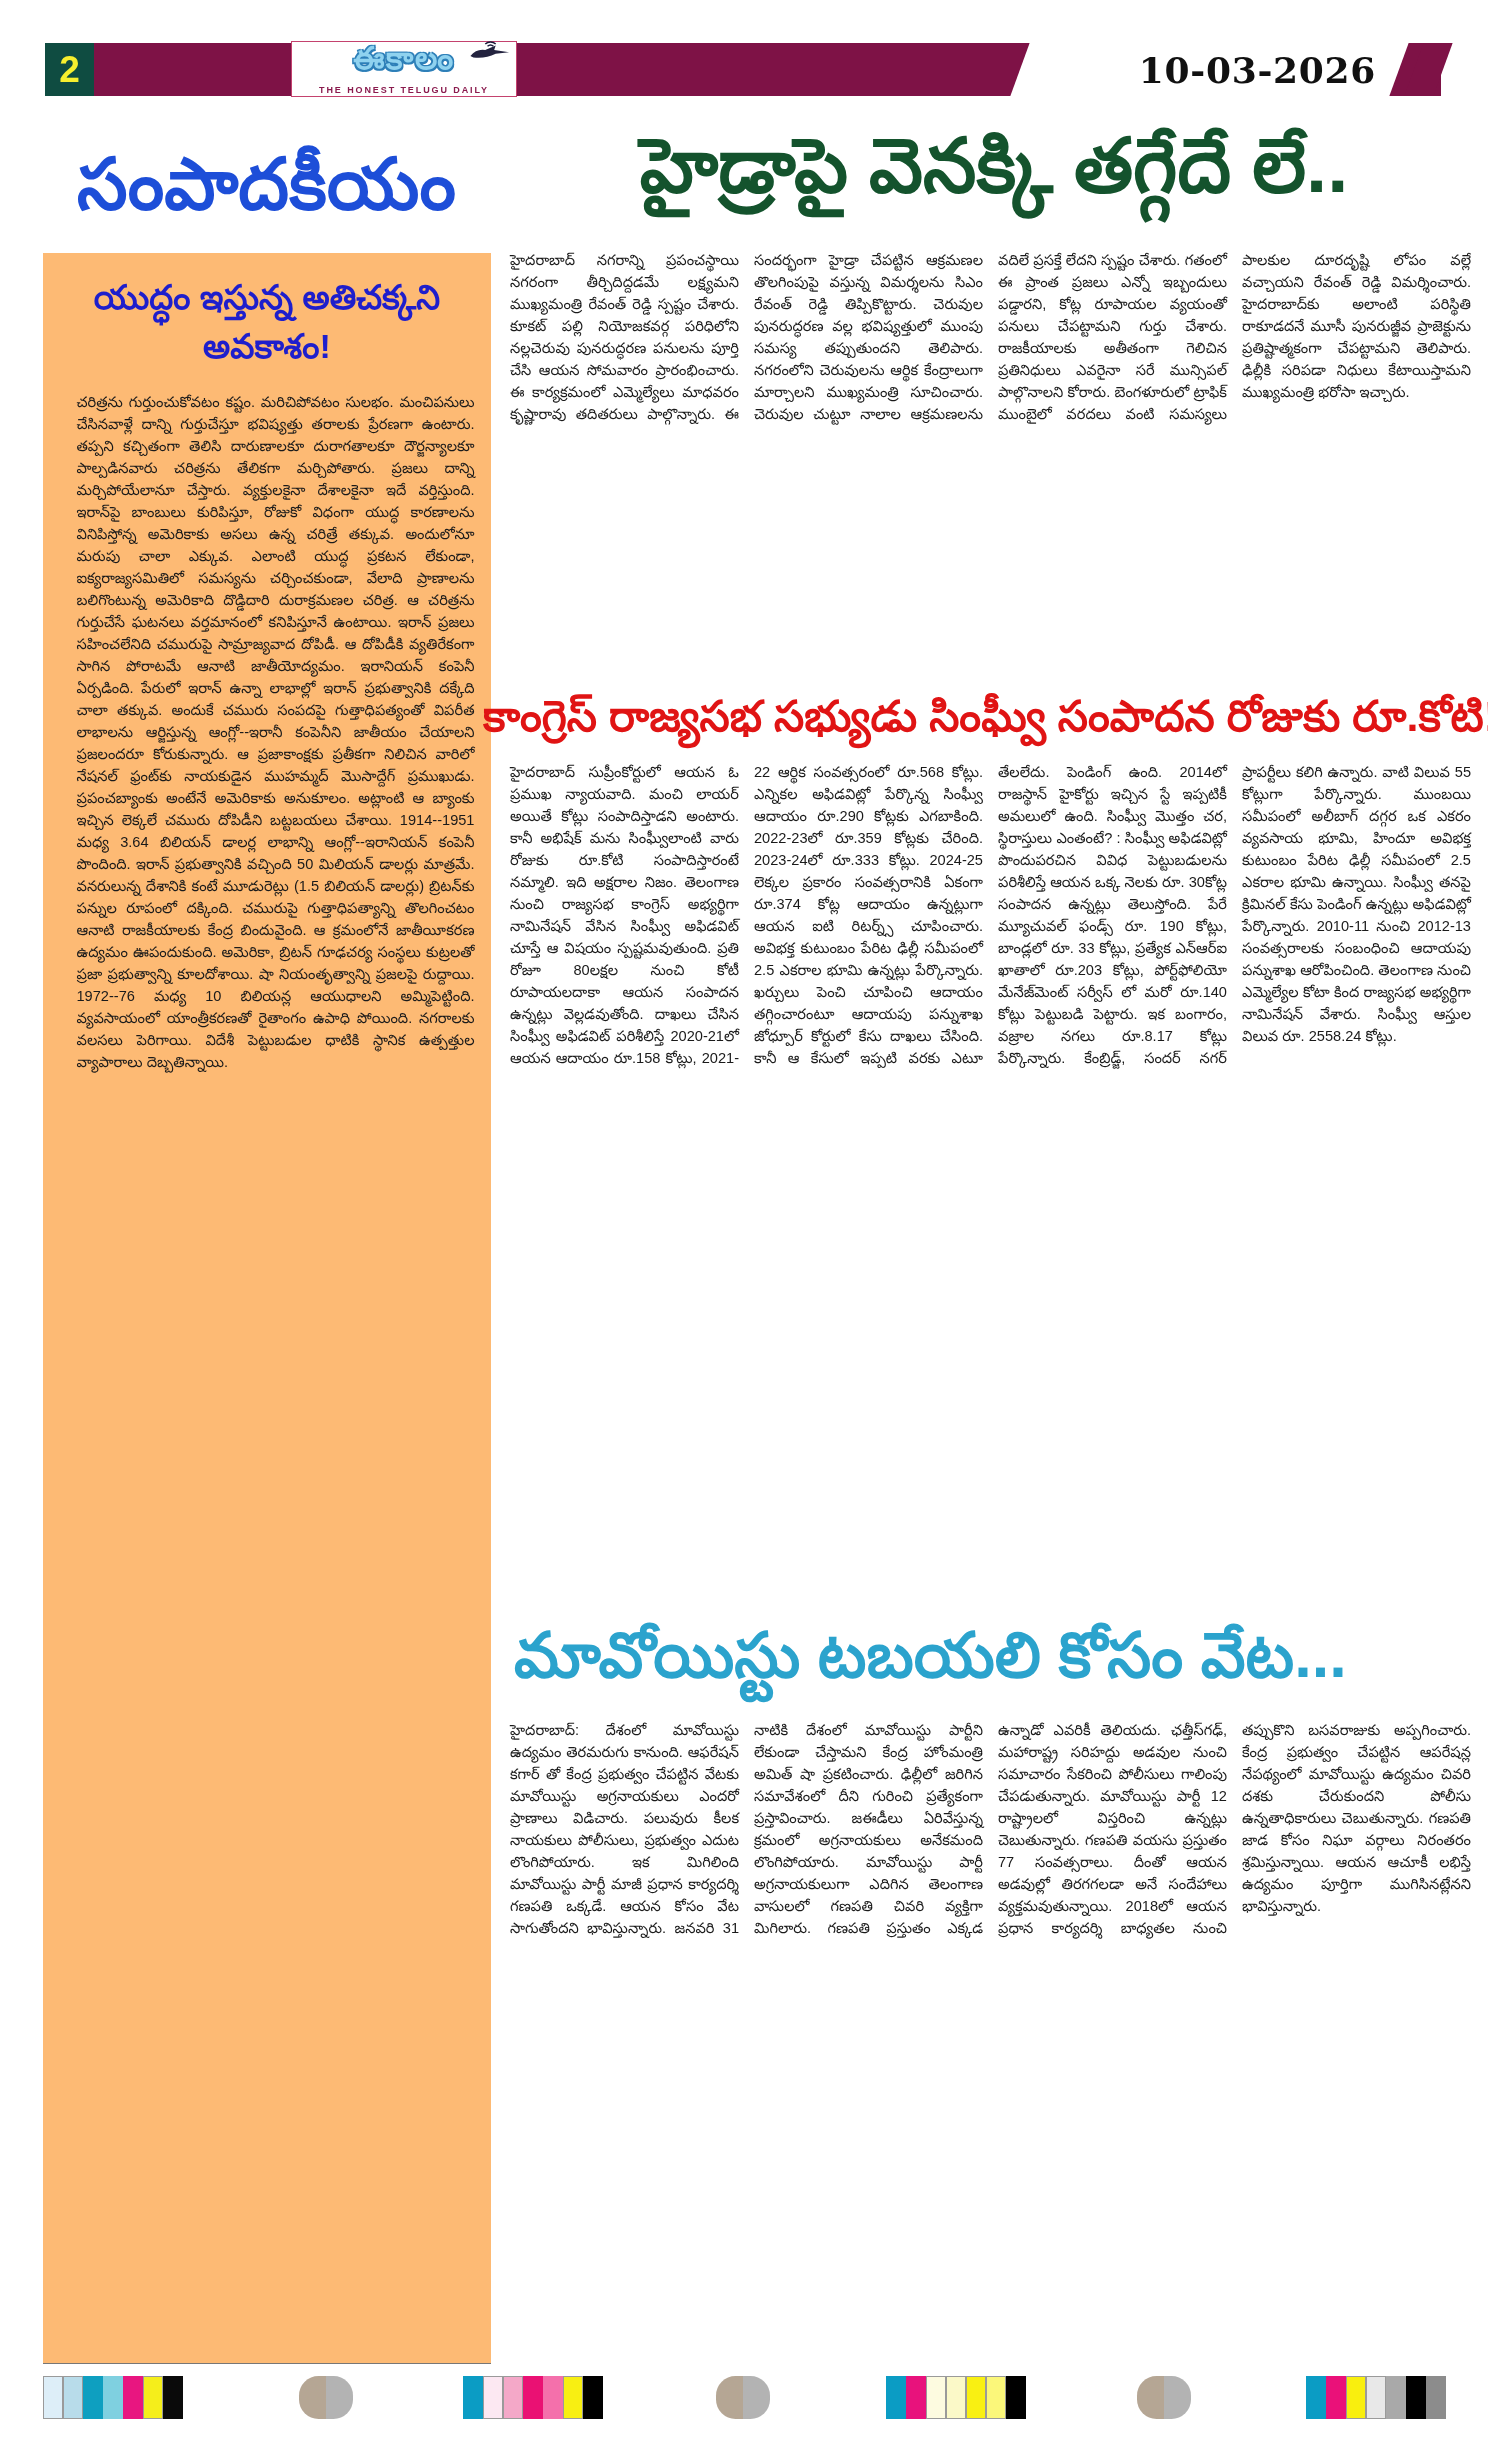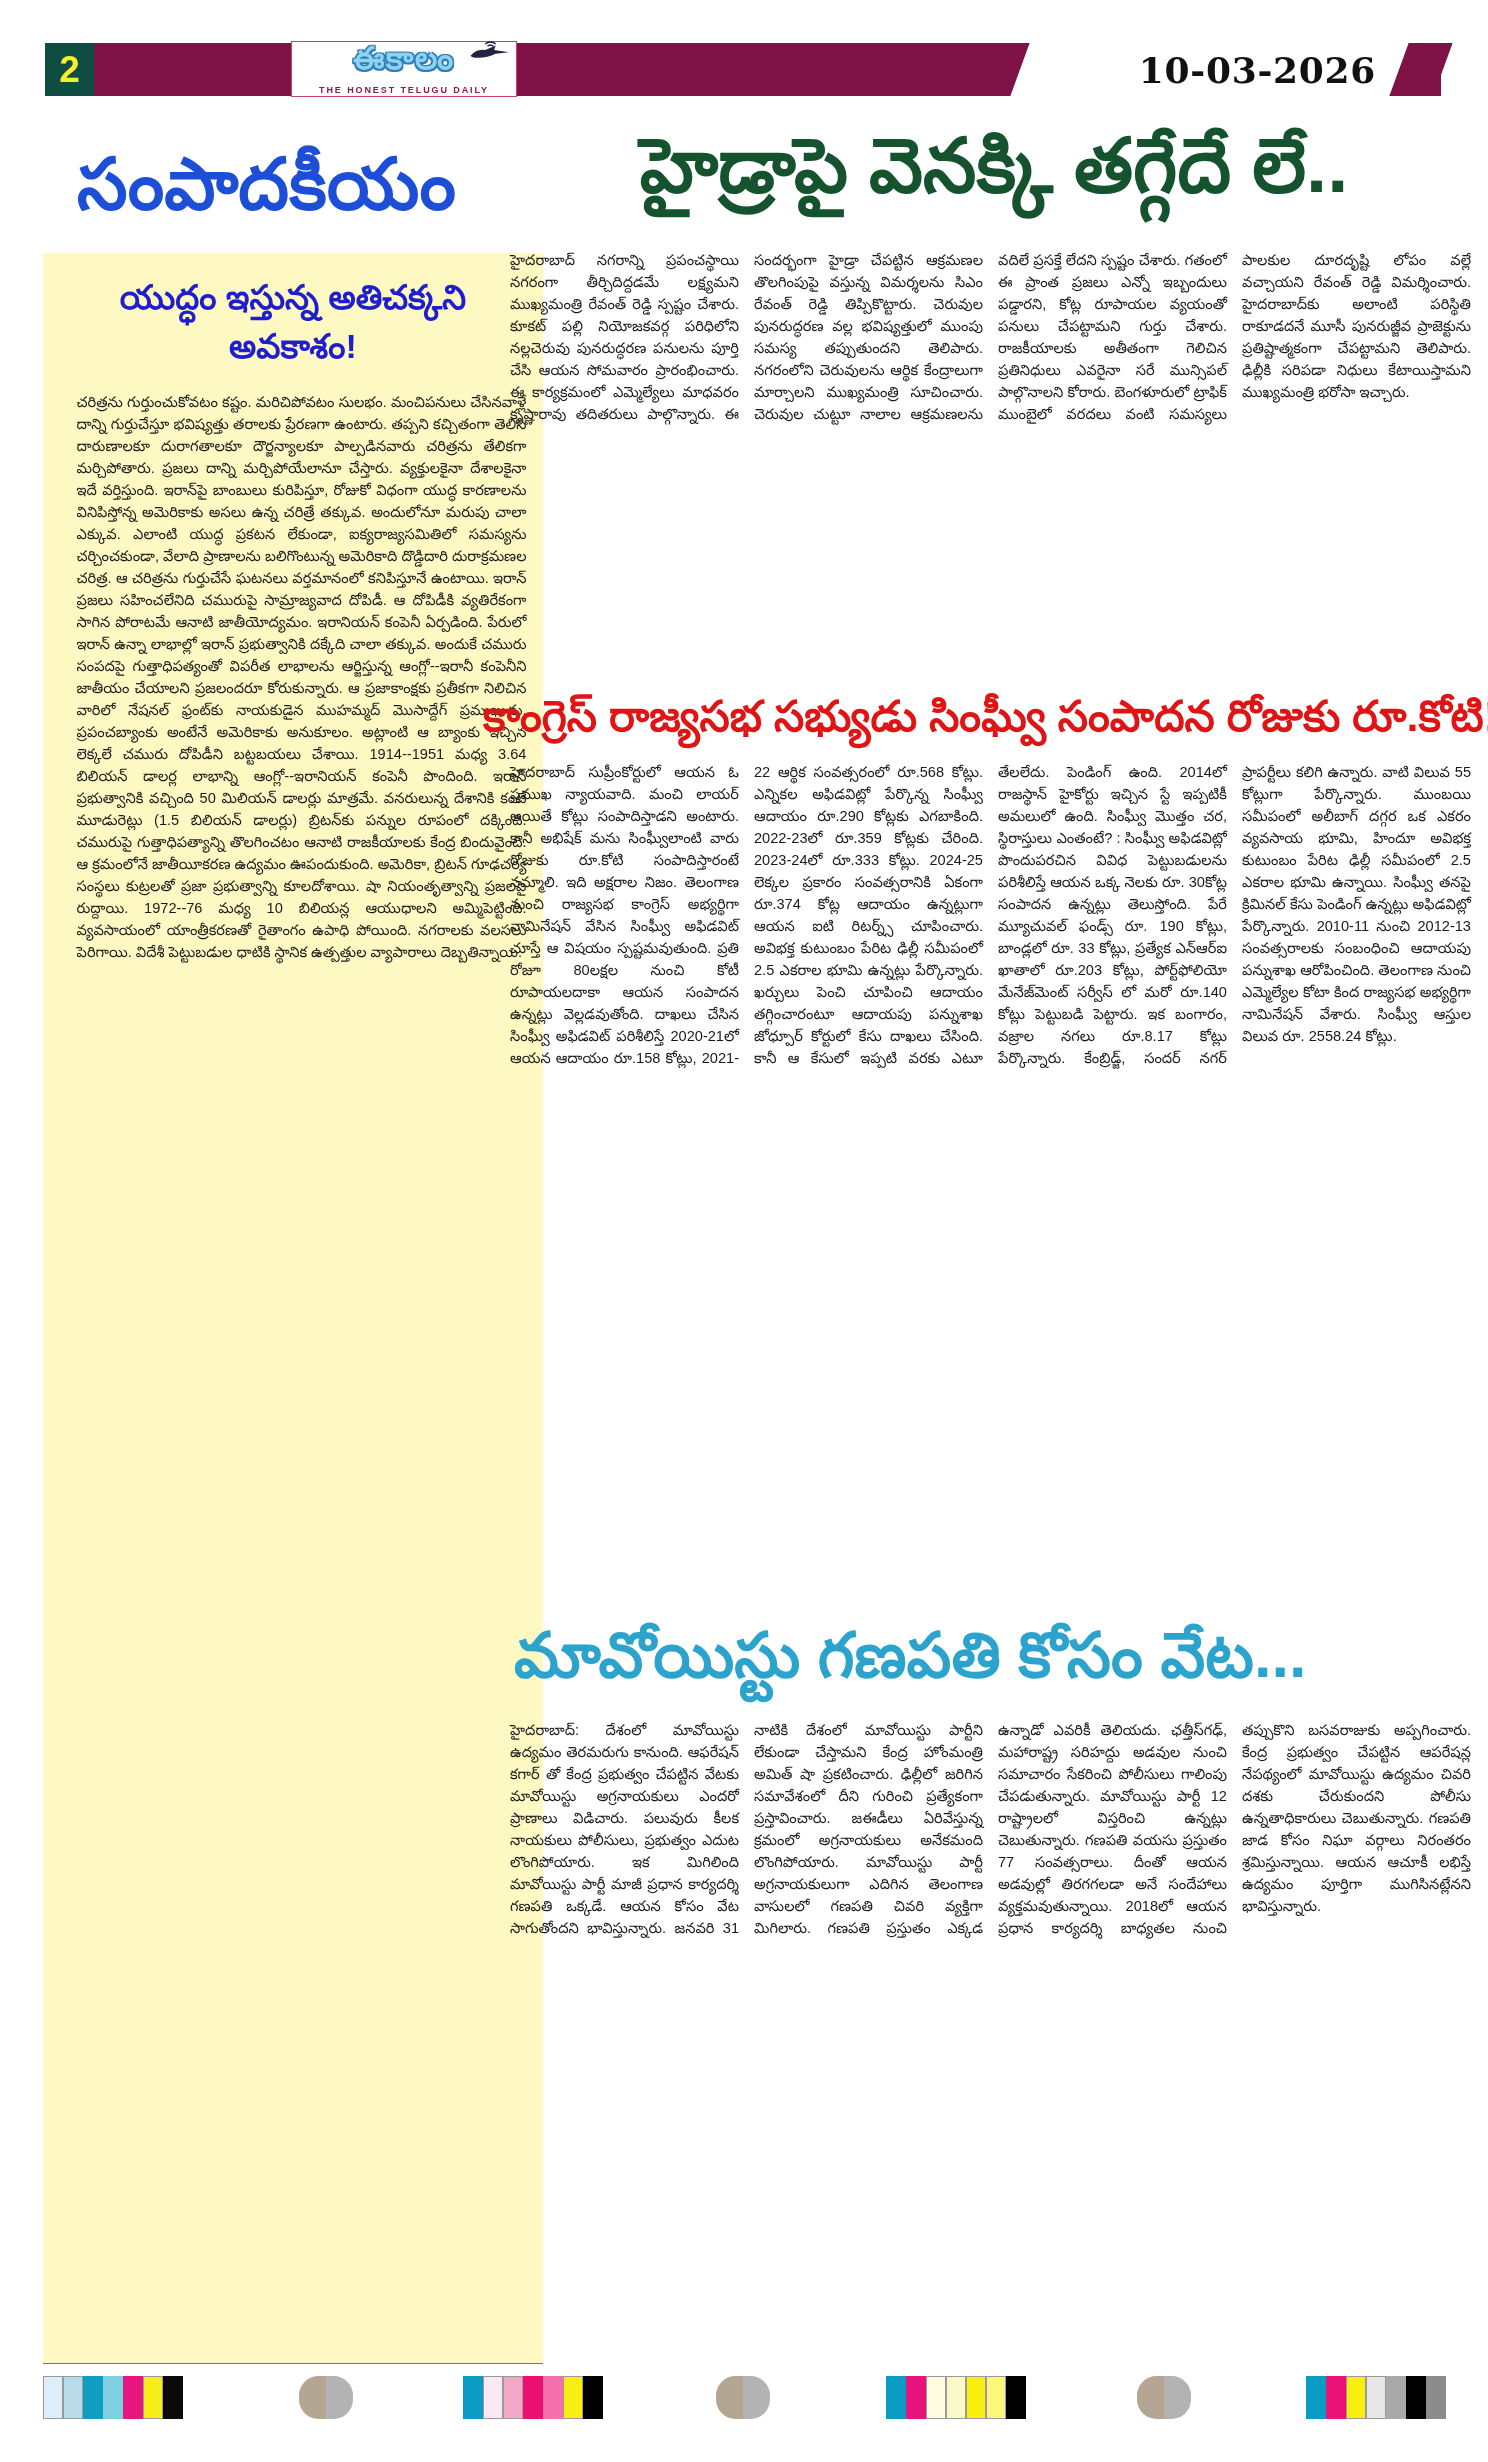--- a/index.html
+++ b/index.html
@@ -20,21 +20,21 @@
   .logo-tagline{font-size:9px;font-weight:bold;color:#8a1b4e;letter-spacing:1.9px;margin-top:11px;}
   .crow{position:absolute;right:4.5px;top:-4.5px;}
   .date-wrap{position:absolute;left:1020px;top:43px;width:379px;height:53px;background:#ffffff;
     transform:skewX(-20deg);display:flex;align-items:center;justify-content:flex-end;padding-right:22.5px;box-sizing:border-box;}
   .date-text{transform:skewX(20deg);font-size:36px;font-weight:800;color:#111;letter-spacing:0.7px;
     font-family:"DejaVu Serif", serif;}
   .date-endpiece{position:absolute;left:1414px;top:43px;width:28.5px;height:53px;background:#7e1246;transform:skewX(-20deg);}
   
   .editorial-title{position:absolute;left:51px;top:120px;width:431px;height:127px;
     font-size:72px;font-weight:800;display:flex;align-items:center;justify-content:center;line-height:1;}
-  .editorial-box{position:absolute;left:43px;top:253px;width:500px;height:2111px;background:#fef9c3;
+  .editorial-box{position:absolute;left:43px;top:253px;width:448px;height:2111px;background:#fdba74;
     border-bottom:1.5px solid #777;box-sizing:border-box;padding:19.5px 16.5px 7.5px 16.5px;}
   .editorial-head{font-size:34px;font-weight:800;text-align:center;line-height:1.45;margin-bottom:19.5px;}
   .editorial-body{font-size:14.6px;line-height:22px;text-align:justify;white-space:pre-line;margin-left:17px;}
   
   .art-head-1{position:absolute;left:514px;top:111px;width:960px;height:109px;
     font-size:76px;font-weight:800;line-height:1.2;display:flex;align-items:center;justify-content:center;white-space:nowrap;}
   .art-body{position:absolute;column-gap:15px;font-size:14.6px;line-height:22px;text-align:justify;}
   .art-body-1{left:510px;top:225px;width:961px;height:454px;column-count:4;margin-top:24px;}
   .art-head-2{position:absolute;left:510px;top:691px;width:961px;height:61px;
     font-size:43px;font-weight:800;display:flex;align-items:center;justify-content:center;white-space:nowrap;}
@@ -82,21 +82,21 @@
   <div class="editorial-head" style="color: rgb(30, 30, 204);">యుద్ధం ఇస్తున్న అతిచక్కని అవకాశం!</div>
   <div class="editorial-body">చరిత్రను గుర్తుంచుకోవటం కష్టం. మరిచిపోవటం సులభం. మంచిపనులు చేసినవాళ్లే దాన్ని గుర్తుచేస్తూ భవిష్యత్తు తరాలకు ప్రేరణగా ఉంటారు. తప్పని కచ్చితంగా తెలిసి దారుణాలకూ దురాగతాలకూ దౌర్జన్యాలకూ పాల్పడినవారు చరిత్రను తేలికగా మర్చిపోతారు. ప్రజలు దాన్ని మర్చిపోయేలానూ చేస్తారు. వ్యక్తులకైనా దేశాలకైనా ఇదే వర్తిస్తుంది. ఇరాన్‌పై బాంబులు కురిపిస్తూ, రోజుకో విధంగా యుద్ధ కారణాలను వినిపిస్తోన్న అమెరికాకు అసలు ఉన్న చరిత్రే తక్కువ. అందులోనూ మరుపు చాలా ఎక్కువ. ఎలాంటి యుద్ధ ప్రకటన లేకుండా, ఐక్యరాజ్యసమితిలో సమస్యను చర్చించకుండా, వేలాది ప్రాణాలను బలిగొంటున్న అమెరికాది దొడ్డిదారి దురాక్రమణల చరిత్ర. ఆ చరిత్రను గుర్తుచేసే ఘటనలు వర్తమానంలో కనిపిస్తూనే ఉంటాయి. ఇరాన్ ప్రజలు సహించలేనిది చమురుపై సామ్రాజ్యవాద దోపిడీ. ఆ దోపిడీకి వ్యతిరేకంగా సాగిన పోరాటమే ఆనాటి జాతీయోద్యమం. ఇరానియన్ కంపెనీ ఏర్పడింది. పేరులో ఇరాన్ ఉన్నా లాభాల్లో ఇరాన్ ప్రభుత్వానికి దక్కేది చాలా తక్కువ. అందుకే చమురు సంపదపై గుత్తాధిపత్యంతో విపరీత లాభాలను ఆర్జిస్తున్న ఆంగ్లో--ఇరానీ కంపెనీని జాతీయం చేయాలని ప్రజలందరూ కోరుకున్నారు. ఆ ప్రజాకాంక్షకు ప్రతీకగా నిలిచిన వారిలో నేషనల్ ఫ్రంట్‌కు నాయకుడైన ముహమ్మద్ మొసాద్దేగ్ ప్రముఖుడు. ప్రపంచబ్యాంకు అంటేనే అమెరికాకు అనుకూలం. అట్లాంటి ఆ బ్యాంకు ఇచ్చిన లెక్కలే చమురు దోపిడీని బట్టబయలు చేశాయి. 1914--1951 మధ్య 3.64 బిలియన్ డాలర్ల లాభాన్ని ఆంగ్లో--ఇరానియన్ కంపెనీ పొందింది. ఇరాన్ ప్రభుత్వానికి వచ్చింది 50 మిలియన్ డాలర్లు మాత్రమే. వనరులున్న దేశానికి కంటే మూడురెట్లు (1.5 బిలియన్ డాలర్లు) బ్రిటన్‌కు పన్నుల రూపంలో దక్కింది. చమురుపై గుత్తాధిపత్యాన్ని తొలగించటం ఆనాటి రాజకీయాలకు కేంద్ర బిందువైంది. ఆ క్రమంలోనే జాతీయీకరణ ఉద్యమం ఊపందుకుంది. అమెరికా, బ్రిటన్ గూఢచర్య సంస్థలు కుట్రలతో ప్రజా ప్రభుత్వాన్ని కూలదోశాయి. షా నియంతృత్వాన్ని ప్రజలపై రుద్దాయి. 1972--76 మధ్య 10 బిలియన్ల ఆయుధాలని అమ్మిపెట్టింది. వ్యవసాయంలో యాంత్రీకరణతో రైతాంగం ఉపాధి పోయింది. నగరాలకు వలసలు పెరిగాయి. విదేశీ పెట్టుబడుల ధాటికి స్థానిక ఉత్పత్తుల వ్యాపారాలు దెబ్బతిన్నాయి.</div>
 </div>
 
 <div class="art-head-1" style="color: #14532d;">హైడ్రాపై వెనక్కి తగ్గేదే లే..</div>
 <div class="art-body art-body-1">హైదరాబాద్ నగరాన్ని ప్రపంచస్థాయి నగరంగా తీర్చిదిద్దడమే లక్ష్యమని ముఖ్యమంత్రి రేవంత్ రెడ్డి స్పష్టం చేశారు. కూకట్ పల్లి నియోజకవర్గ పరిధిలోని నల్లచెరువు పునరుద్ధరణ పనులను పూర్తి చేసి ఆయన సోమవారం ప్రారంభించారు. ఈ కార్యక్రమంలో ఎమ్మెల్యేలు మాధవరం కృష్ణారావు తదితరులు పాల్గొన్నారు. ఈ సందర్భంగా హైడ్రా చేపట్టిన ఆక్రమణల తొలగింపుపై వస్తున్న విమర్శలను సిఎం రేవంత్ రెడ్డి తిప్పికొట్టారు. చెరువుల పునరుద్ధరణ వల్ల భవిష్యత్తులో ముంపు సమస్య తప్పుతుందని తెలిపారు. నగరంలోని చెరువులను ఆర్థిక కేంద్రాలుగా మార్చాలని ముఖ్యమంత్రి సూచించారు. చెరువుల చుట్టూ నాలాల ఆక్రమణలను వదిలే ప్రసక్తే లేదని స్పష్టం చేశారు. గతంలో ఈ ప్రాంత ప్రజలు ఎన్నో ఇబ్బందులు పడ్డారని, కోట్ల రూపాయల వ్యయంతో పనులు చేపట్టామని గుర్తు చేశారు. రాజకీయాలకు అతీతంగా గెలిచిన ప్రతినిధులు ఎవరైనా సరే మున్సిపల్ పాల్గొనాలని కోరారు. బెంగళూరులో ట్రాఫిక్ ముంబైలో వరదలు వంటి సమస్యలు పాలకుల దూరదృష్టి లోపం వల్లే వచ్చాయని రేవంత్ రెడ్డి విమర్శించారు. హైదరాబాద్‌కు అలాంటి పరిస్థితి రాకూడదనే మూసీ పునరుజ్జీవ ప్రాజెక్టును ప్రతిష్టాత్మకంగా చేపట్టామని తెలిపారు. ఢిల్లీకి సరిపడా నిధులు కేటాయిస్తామని ముఖ్యమంత్రి భరోసా ఇచ్చారు.</div>
 
 <div class="art-head-2" style="color: rgb(224, 20, 20);">కాంగ్రెస్ రాజ్యసభ సభ్యుడు సింఘ్వీ సంపాదన రోజుకు రూ.కోటి!</div>
 <div class="art-body art-body-2">హైదరాబాద్ సుప్రీంకోర్టులో ఆయన ఓ ప్రముఖ న్యాయవాది. మంచి లాయర్ అయితే కోట్లు సంపాదిస్తాడని అంటారు. కానీ అభిషేక్ మను సింఘ్వీలాంటి వారు రోజుకు రూ.కోటి సంపాదిస్తారంటే నమ్మాలి. ఇది అక్షరాల నిజం. తెలంగాణ నుంచి రాజ్యసభ కాంగ్రెస్ అభ్యర్థిగా నామినేషన్ వేసిన సింఘ్వీ అఫిడవిట్ చూస్తే ఆ విషయం స్పష్టమవుతుంది. ప్రతి రోజూ 80లక్షల నుంచి కోటీ రూపాయలదాకా ఆయన సంపాదన ఉన్నట్లు వెల్లడవుతోంది. దాఖలు చేసిన సింఘ్వీ అఫిడవిట్ పరిశీలిస్తే 2020-21లో ఆయన ఆదాయం రూ.158 కోట్లు, 2021-22 ఆర్థిక సంవత్సరంలో రూ.568 కోట్లు. ఎన్నికల అఫిడవిట్లో పేర్కొన్న సింఘ్వీ ఆదాయం రూ.290 కోట్లకు ఎగబాకింది. 2022-23లో రూ.359 కోట్లకు చేరింది. 2023-24లో రూ.333 కోట్లు. 2024-25 లెక్కల ప్రకారం సంవత్సరానికి ఏకంగా రూ.374 కోట్ల ఆదాయం ఉన్నట్లుగా ఆయన ఐటి రిటర్న్స్ చూపించారు. అవిభక్త కుటుంబం పేరిట ఢిల్లీ సమీపంలో 2.5 ఎకరాల భూమి ఉన్నట్లు పేర్కొన్నారు. ఖర్చులు పెంచి చూపించి ఆదాయం తగ్గించారంటూ ఆదాయపు పన్నుశాఖ జోధ్పూర్ కోర్టులో కేసు దాఖలు చేసింది. కానీ ఆ కేసులో ఇప్పటి వరకు ఎటూ తేలలేదు. పెండింగ్ ఉంది. 2014లో రాజస్థాన్ హైకోర్టు ఇచ్చిన స్టే ఇప్పటికీ అమలులో ఉంది. సింఘ్వీ మొత్తం చర, స్థిరాస్తులు ఎంతంటే? : సింఘ్వీ అఫిడవిట్లో పొందుపరచిన వివిధ పెట్టుబడులను పరిశీలిస్తే ఆయన ఒక్క నెలకు రూ. 30కోట్ల సంపాదన ఉన్నట్లు తెలుస్తోంది. పేరే మ్యూచువల్ ఫండ్స్ రూ. 190 కోట్లు, బాండ్లలో రూ. 33 కోట్లు, ప్రత్యేక ఎన్‌ఆర్‌ఐ ఖాతాలో రూ.203 కోట్లు, పోర్ట్‌ఫోలియో మేనేజ్‌మెంట్ సర్వీస్ లో మరో రూ.140 కోట్లు పెట్టుబడి పెట్టారు. ఇక బంగారం, వజ్రాల నగలు రూ.8.17 కోట్లు పేర్కొన్నారు. కేంబ్రిడ్జ్, సందర్ నగర్ ప్రాపర్టీలు కలిగి ఉన్నారు. వాటి విలువ 55 కోట్లుగా పేర్కొన్నారు. ముంబయి సమీపంలో అలీబాగ్ దగ్గర ఒక ఎకరం వ్యవసాయ భూమి, హిందూ అవిభక్త కుటుంబం పేరిట ఢిల్లీ సమీపంలో 2.5 ఎకరాల భూమి ఉన్నాయి. సింఘ్వీ తనపై క్రిమినల్ కేసు పెండింగ్ ఉన్నట్లు అఫిడవిట్లో పేర్కొన్నారు. 2010-11 నుంచి 2012-13 సంవత్సరాలకు సంబంధించి ఆదాయపు పన్నుశాఖ ఆరోపించింది. తెలంగాణ నుంచి ఎమ్మెల్యేల కోటా కింద రాజ్యసభ అభ్యర్థిగా నామినేషన్ వేశారు. సింఘ్వీ ఆస్తుల విలువ రూ. 2558.24 కోట్లు.</div>
 
-<div class="art-head-3" style="color: rgb(43, 163, 205);">మావోయిస్టు గణపతి కోసం వేట...</div>
+<div class="art-head-3" style="color: rgb(43, 163, 205);">మావోయిస్టు టబయలి కోసం వేట...</div>
 <div class="art-body art-body-3">హైదరాబాద్: దేశంలో మావోయిస్టు ఉద్యమం తెరమరుగు కానుంది. ఆఫరేషన్ కగార్ తో కేంద్ర ప్రభుత్వం చేపట్టిన వేటకు మావోయిస్టు అగ్రనాయకులు ఎందరో ప్రాణాలు విడిచారు. పలువురు కీలక నాయకులు పోలీసులు, ప్రభుత్వం ఎదుట లొంగిపోయారు. ఇక మిగిలింది మావోయిస్టు పార్టీ మాజీ ప్రధాన కార్యదర్శి గణపతి ఒక్కడే. ఆయన కోసం వేట సాగుతోందని భావిస్తున్నారు. జనవరి 31 నాటికి దేశంలో మావోయిస్టు పార్టీని లేకుండా చేస్తామని కేంద్ర హోంమంత్రి అమిత్ షా ప్రకటించారు. ఢిల్లీలో జరిగిన సమావేశంలో దీని గురించి ప్రత్యేకంగా ప్రస్తావించారు. జఈడీలు ఏరివేస్తున్న క్రమంలో అగ్రనాయకులు అనేకమంది లొంగిపోయారు. మావోయిస్టు పార్టీ అగ్రనాయకులుగా ఎదిగిన తెలంగాణ వాసులలో గణపతి చివరి వ్యక్తిగా మిగిలారు. గణపతి ప్రస్తుతం ఎక్కడ ఉన్నాడో ఎవరికీ తెలియదు. ఛత్తీస్‌గఢ్, మహారాష్ట్ర సరిహద్దు అడవుల నుంచి సమాచారం సేకరించి పోలీసులు గాలింపు చేపడుతున్నారు. మావోయిస్టు పార్టీ 12 రాష్ట్రాలలో విస్తరించి ఉన్నట్లు చెబుతున్నారు. గణపతి వయసు ప్రస్తుతం 77 సంవత్సరాలు. దీంతో ఆయన అడవుల్లో తిరగగలడా అనే సందేహాలు వ్యక్తమవుతున్నాయి. 2018లో ఆయన ప్రధాన కార్యదర్శి బాధ్యతల నుంచి తప్పుకొని బసవరాజుకు అప్పగించారు. కేంద్ర ప్రభుత్వం చేపట్టిన ఆపరేషన్ల నేపథ్యంలో మావోయిస్టు ఉద్యమం చివరి దశకు చేరుకుందని పోలీసు ఉన్నతాధికారులు చెబుతున్నారు. గణపతి జాడ కోసం నిఘా వర్గాలు నిరంతరం శ్రమిస్తున్నాయి. ఆయన ఆచూకీ లభిస్తే ఉద్యమం పూర్తిగా ముగిసినట్లేనని భావిస్తున్నారు.</div>
 
 <div class="regbar-row">
   <div class="swatch-group" style="left:43px">
       <div class="swatch" style="background: rgb(221, 238, 248); border: 0.7px solid rgb(154, 154, 154);"></div>
       <div class="swatch" style="background: rgb(184, 220, 234); border: 0.7px solid rgb(154, 154, 154);"></div>
       <div class="swatch" style="background: rgb(14, 159, 192);"></div>
       <div class="swatch" style="background: rgb(127, 208, 224);"></div>
       <div class="swatch" style="background: rgb(232, 22, 128);"></div>
       <div class="swatch" style="background: rgb(245, 238, 27); border: 0.7px solid rgb(154, 154, 154);"></div>

